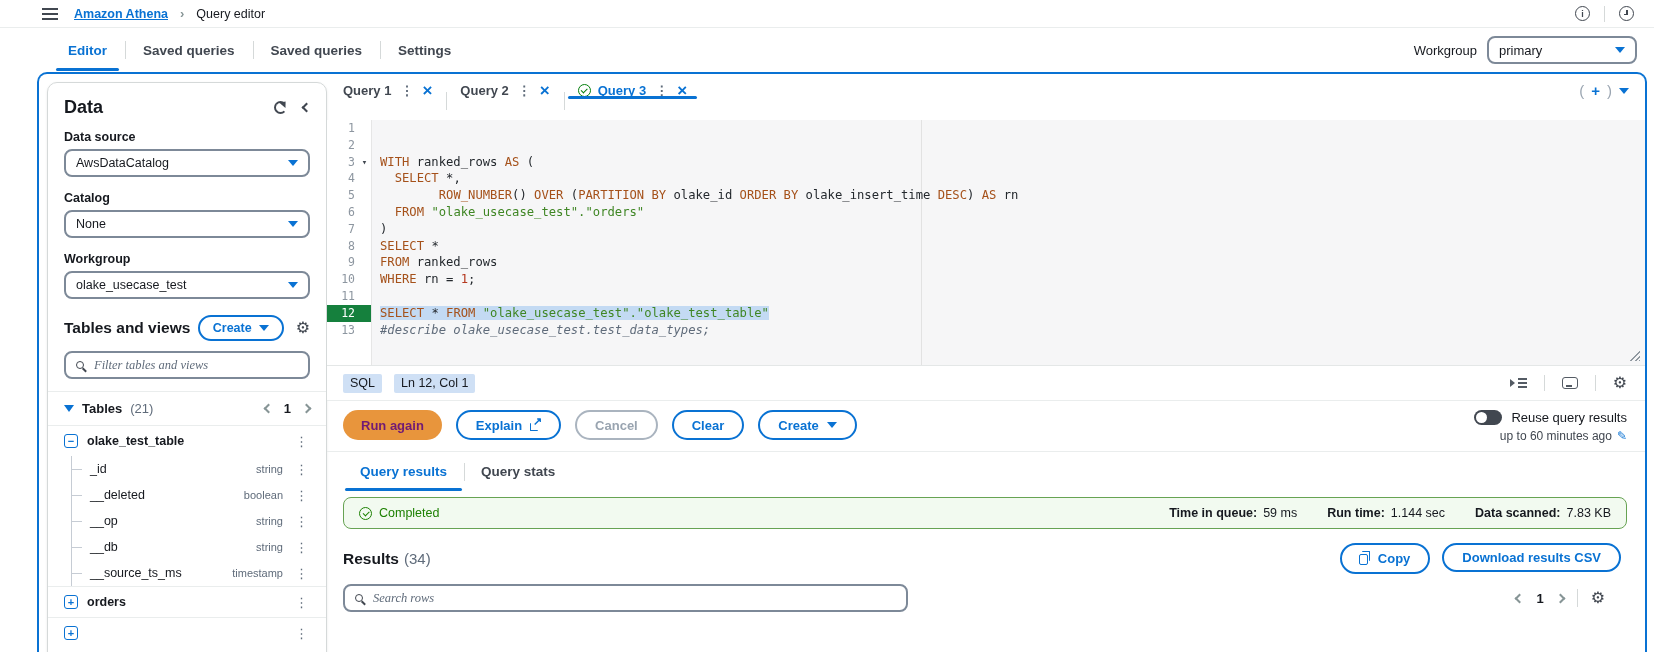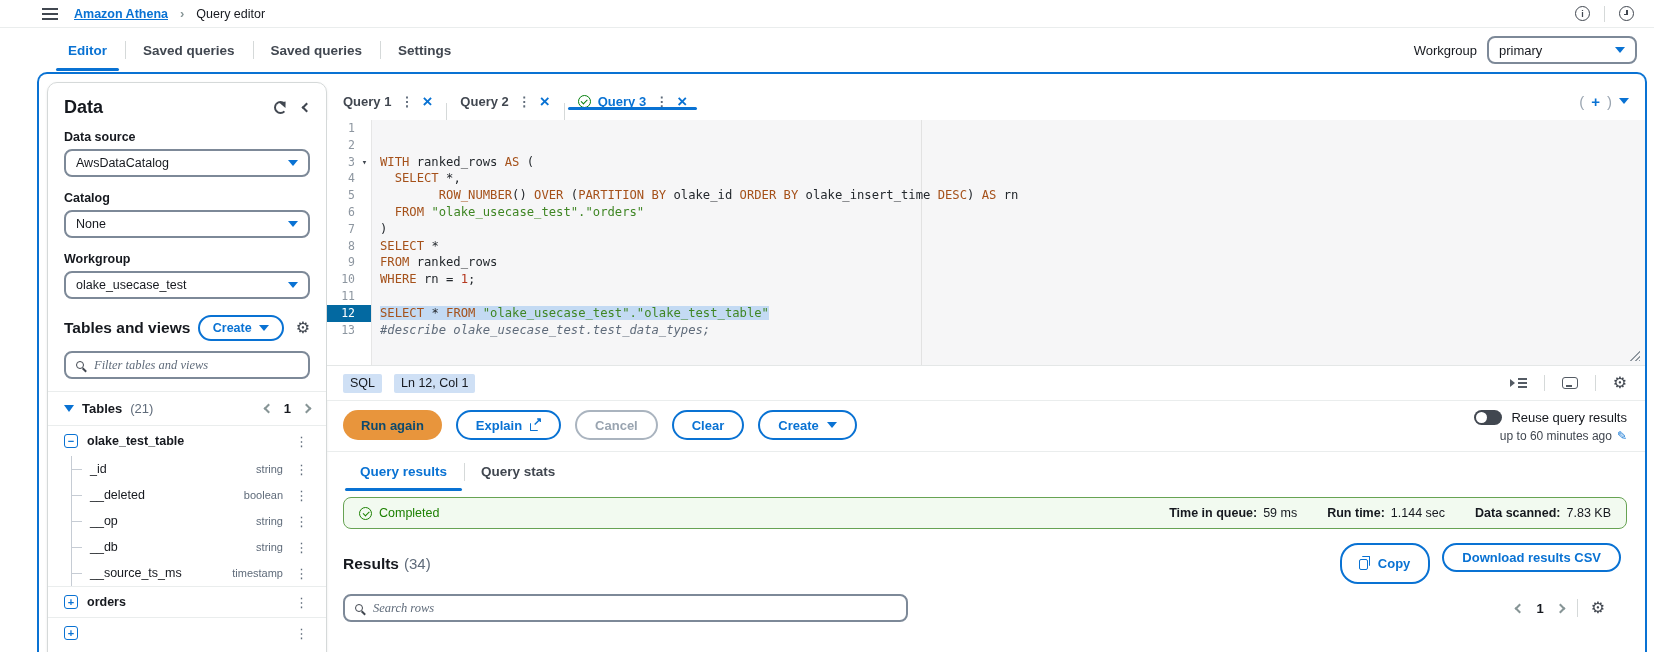--- a/index.html
+++ b/index.html
@@ -68,61 +68,61 @@
   .tname{font-weight:600;font-size:12.5px}
   .kebab{color:var(--gray);font-size:13px;margin-left:auto;cursor:pointer;padding:0 2px;line-height:1}
   .tree-kids{margin-left:7px;border-left:1px solid #c6ccd4;padding-left:0}
   .kid{display:flex;align-items:center;height:26px}
   .kid::before{content:'';width:10px;height:1px;background:#c6ccd4;margin-right:8px;flex:none}
   .kid-name{font-size:12.5px}
   .kid-type{margin-left:auto;color:var(--gray);font-size:11px}
   .kid .kebab{margin-left:10px}
   
   .edcol{flex:1;display:flex;flex-direction:column;padding-top:8px;min-width:0}
-  .qtabs{height:38px;display:flex;align-items:center;padding-left:2px}
+  .qtabs{height:38px;display:flex;align-items:flex-start;padding-left:2px}
   .qtab{display:flex;align-items:center;gap:7px;padding:0 14px;font-weight:700;font-size:13px;color:#414750;position:relative;cursor:pointer}
   .qtab+.qtab::before{content:'';position:absolute;left:0;top:10px;height:18px;width:1px;background:var(--border)}
   .qtab.active{color:var(--blue)}
   .qtab.active::after{content:'';position:absolute;left:4px;right:4px;bottom:0;height:3px;background:var(--blue);border-radius:2px}
   .closex{color:var(--blue);font-size:17px;font-weight:700;line-height:1;cursor:pointer}
   .chkc{width:13px;height:13px;border:1.7px solid #037f0c;border-radius:50%;position:relative;flex:none}
   .chkc::after{content:'';position:absolute;left:2.5px;top:3px;width:5px;height:2.5px;border-left:1.7px solid #037f0c;border-bottom:1.7px solid #037f0c;transform:rotate(-45deg)}
   .newtab{margin-left:auto;display:flex;align-items:center;gap:7px;padding-right:16px;font-size:15px}
   .paren{color:#9aa5b1}
   .plus{color:var(--blue);font-weight:700}
   
   .code{position:relative;height:246px;background:#f6f6f7;border-bottom:1px solid #e4e7e7;font-family:"DejaVu Sans Mono",monospace;font-size:12.2px;line-height:16.8px;overflow:hidden;cursor:text}
   .code::before{content:'';position:absolute;left:0;top:0;bottom:0;width:44px;background:#fff;border-right:1px solid #e6e6e6}
   .code::after{content:'';position:absolute;left:594px;top:0;bottom:0;width:1px;background:#e2e2e2}
   .code-line{display:flex;position:relative;z-index:1;white-space:pre;height:16.8px}
   .gut{width:44px;flex:none;display:flex;align-items:center;color:#8d96a0;font-size:11.5px}
   .gut .n{flex:1;text-align:right;padding-right:3px}
   .gut .fold{width:13px;text-align:center;color:#414750;font-size:9px}
-  .gut.active{background:#0369a1;color:#fff}
+  .gut.active{background:#15803d;color:#fff}
   .gut.active .fold{color:#fff}
   .cc{padding-left:9px}
   .tk-k{color:var(--kw)} .tk-s{color:var(--str)} .tk-n{color:var(--num)}
   .tk-c{color:var(--cmt);font-style:italic} .tk-i,.tk-p{color:#24292e}
   .selspan{background:var(--sel)}
   .resize{position:absolute;right:5px;bottom:4px;width:11px;height:11px;z-index:2;cursor:nwse-resize;
           background:repeating-linear-gradient(135deg,transparent 0 2px,#9199a1 2px 3.2px);
           clip-path:polygon(100% 0,100% 100%,0 100%)}
   
   .sbar{height:34px;display:flex;align-items:center;gap:12px;padding:0 18px 0 16px;background:#fff}
   .badge{background:#cfe0f5;border-radius:2px;padding:2.5px 7px;font-size:12.5px}
   .sbar-icons{margin-left:auto;display:flex;align-items:center;gap:17px;color:#545b64}
   .ic-format{position:relative;width:17px;height:12px;cursor:pointer}
   .ic-format::before{content:'';position:absolute;left:0;top:2px;width:0;height:0;border-top:4px solid transparent;border-bottom:4px solid transparent;border-left:5px solid #545b64}
   .ic-format::after{content:'';position:absolute;right:0;top:1px;width:9px;height:10px;background:repeating-linear-gradient(to bottom,#545b64 0 2px,transparent 2px 4px)}
   .ic-kbd{width:16px;height:12px;border:1.7px solid #545b64;border-radius:3px;position:relative;cursor:pointer}
   .ic-kbd::after{content:'';position:absolute;left:3px;bottom:1.5px;width:6px;height:1.7px;background:#545b64}
   
   .actions{display:flex;align-items:flex-start;gap:14px;padding:9px 18px 4px 16px;border-top:1px solid var(--light)}
   .btn{height:30px;border-radius:18px;padding:0 18px;font-weight:700;font-size:13px;display:inline-flex;align-items:center;gap:8px;background:#fff;border:2px solid transparent;cursor:pointer;font-family:"Liberation Sans",sans-serif}
-  .btn-primary{background:#e8953c;color:#0c4a6e;border:none}
+  .btn-primary{background:#e8953c;color:#701a75;border:none}
   .btn-outline{border-color:var(--blue);color:var(--blue)}
   .btn-disabled{border-color:#aab4bf;color:#99a4b0;cursor:default}
   .ic-ext{position:relative;width:11px;height:11px}
   .ic-ext::before{content:'';position:absolute;left:0;bottom:0;width:7px;height:7px;border-left:1.7px solid var(--blue);border-bottom:1.7px solid var(--blue);border-radius:1px}
   .ic-ext::after{content:'↗';position:absolute;right:-1px;top:-5px;font-size:11px;font-weight:700;color:var(--blue)}
   .reuse{margin-left:auto;display:flex;flex-direction:column;align-items:flex-end;gap:4px}
   .reuse-row{display:flex;align-items:center;gap:9px}
   .toggle{width:28px;height:15px;border-radius:8px;background:#414750;position:relative;cursor:pointer}
   .toggle::after{content:'';position:absolute;left:2px;top:2px;width:11px;height:11px;border-radius:50%;background:#fff}
   .reuse-note{font-size:12px;color:#414750;display:flex;align-items:center;gap:5px}
@@ -382,21 +382,21 @@
       <span class="banner-stats">
         <span class="stat"><b>Time in queue:</b><span>59 ms</span></span>
         <span class="stat"><b>Run time:</b><span>1.144 sec</span></span>
         <span class="stat"><b>Data scanned:</b><span>7.83 KB</span></span>
       </span>
     </div>
     <div class="rhead">
       <span class="rtitle">Results</span>
       <span class="rcount">(34)</span>
       <span class="rbtns">
-        <button class="btn btn-outline" style="height:41px">
+        <button class="btn btn-outline" style="height:31px">
           <span class="ic-copy"></span>
           <span>Copy</span>
         </button>
         <button class="btn btn-outline" style="height:29px">Download results CSV</button>
       </span>
     </div>
     <div class="rsearch">
       <div class="inputbox">
         <span class="mag"></span>
         <input placeholder="Search rows" style="">

